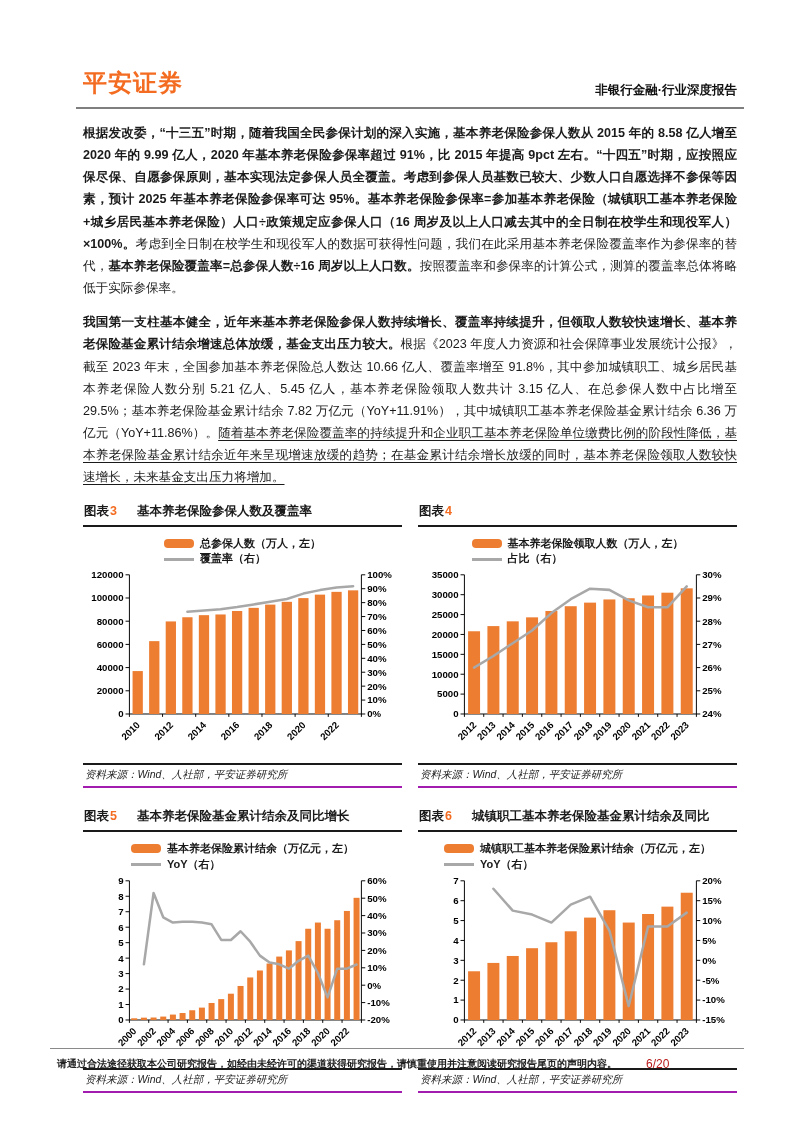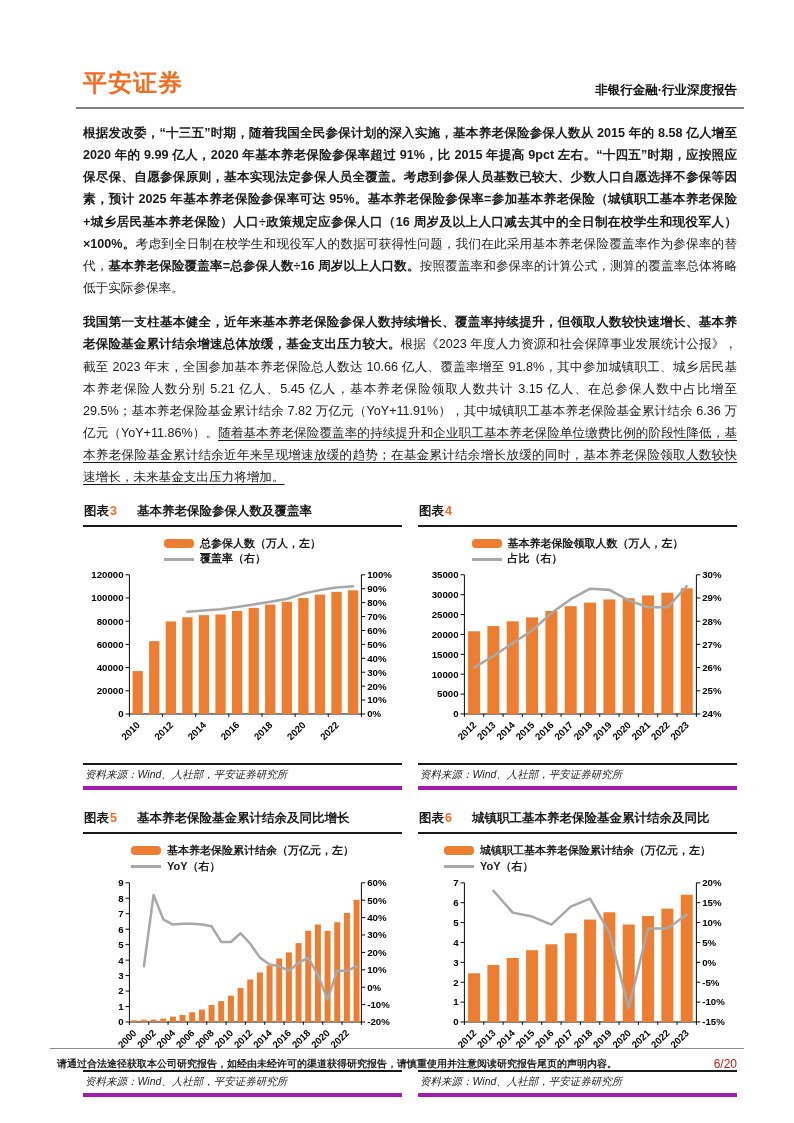--- a/index.html
+++ b/index.html
@@ -27,27 +27,27 @@
   .figure { width:100%; }
   .fig-title { display:flex; align-items:baseline; gap:20px; font-size:12.5px; font-weight:700;
                border-bottom:2px solid #1a1a1a; padding:2px 1px 5px 1px; }
   .fig-num { margin-left:1px; }
   .legend { width:max-content; margin:9px auto 0 auto; }
   .legend-row { display:flex; align-items:center; gap:6px; font-size:11px; font-weight:700; line-height:1.45; }
   .swatch-bar { width:30px; height:9px; border-radius:4px; flex:none; }
   .swatch-line { width:30px; height:3px; flex:none; }
   svg.chart { width:100%; display:block; margin-top:2px; }
   text.tick { font-family:"Liberation Sans","DejaVu Sans",sans-serif; font-size:10px; font-weight:700; fill:#000; }
-  .fig-source { border-top:2px solid #1a1a1a; border-bottom:4px solid #a21caf;
+  .fig-source { border-top:2px solid #1a1a1a; border-bottom:2px solid #a21caf;
                 font-size:10.5px; font-style:italic; padding:3px 2px 4px 2px; margin-top:4px; color:#222; }
 
   
   .footer { position:absolute; left:50px; right:50px; bottom:52px;
             border-top:1.5px solid #8a8a8a; padding:8px 7px 0 7px;
-            display:flex; justify-content:space-between; align-items:flex-start; }
+            display:flex; justify-content:flex-start; align-items:flex-start; }
   .disclaimer { font-size:10px; font-weight:600; color:#222; }
   .page-num { font-size:12px; color:#b91c1c; flex:none; margin-left:29px; }
 </style>
 </head>
 <body>
 
 <div class="page">
 
   <div class="header">
     <div class="brand" style="color: rgb(243, 108, 33);">平安证券</div>

